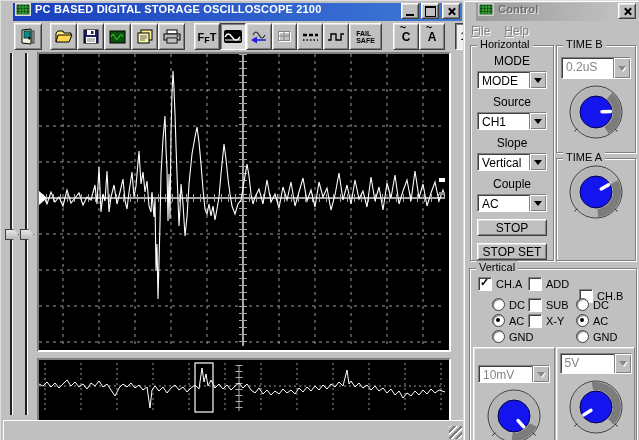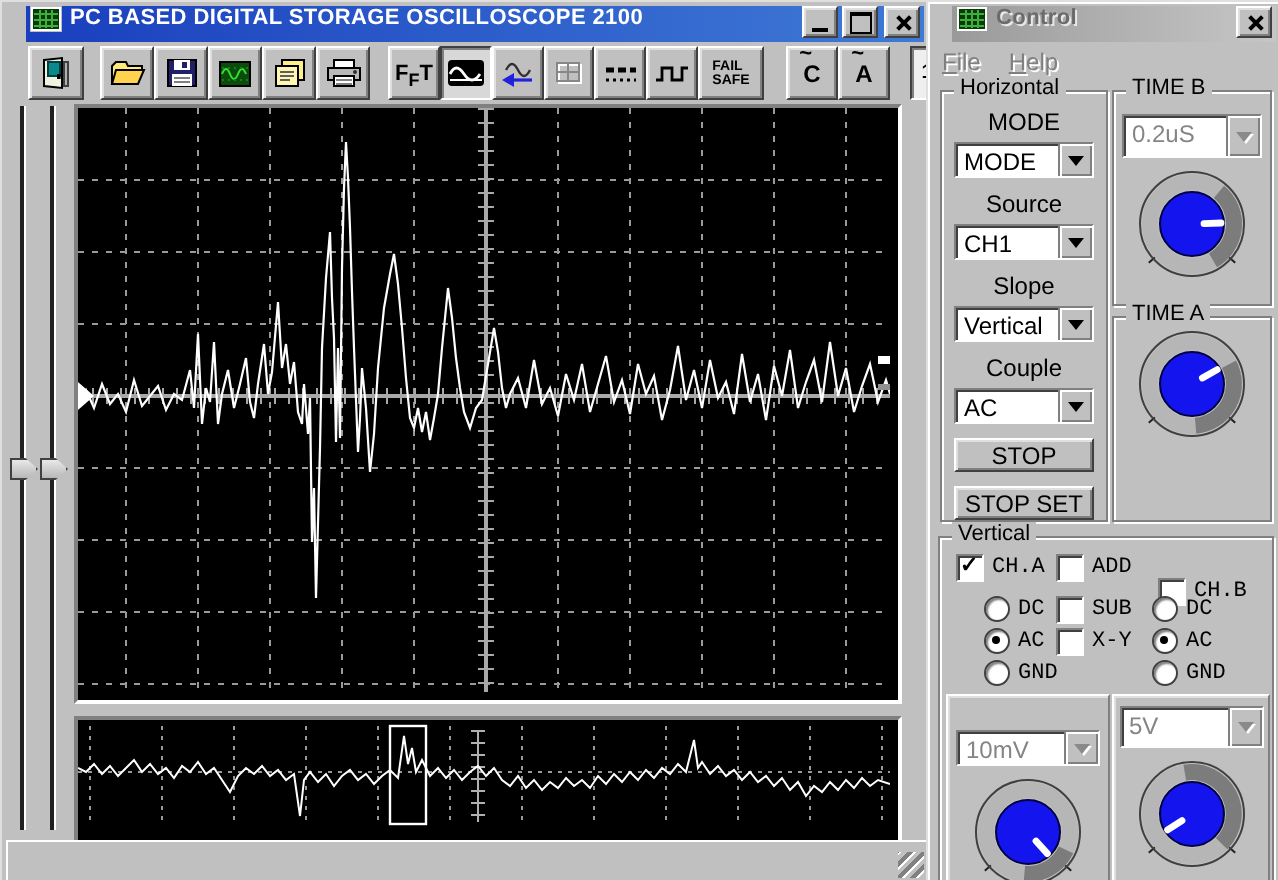--- a/index.html
+++ b/index.html
@@ -68,21 +68,21 @@
   .push-btn{width:68px;height:19px;display:flex;align-items:center;justify-content:center;font-size:12px;}
   .col-center{display:flex;flex-direction:column;align-items:center;}
   
   .check-row{position:absolute;display:flex;align-items:center;gap:4px;}
   .checkbox{width:12px;height:12px;background:#fff;border:1px solid;border-color:#808080 #ffffff #ffffff #808080;
     box-shadow:inset 1px 1px 0 #404040;position:relative;flex:none;}
   .checkbox.checked::after{content:"✓";position:absolute;left:1px;top:-2px;font-size:11px;font-weight:bold;color:#000;}
   .radio{width:11px;height:11px;border-radius:50%;background:#fff;border:1px solid #404040;
     box-shadow:inset 1px 1px 1px #808080;position:relative;flex:none;}
   .radio.checked::after{content:"";position:absolute;left:3px;top:3px;width:4px;height:4px;border-radius:50%;background:#000;}
-  .opt-label{font-size:11px;white-space:nowrap;font-family:Liberation Mono, monospace;}
+  .opt-label{font-size:11px;white-space:nowrap;}
   .subpanel{position:absolute;background:#c0c0c0;border:1px solid;border-color:#ffffff #808080 #808080 #ffffff;
     box-shadow:inset 1px 1px 0 #dfdfdf;}
   .knob{display:block;margin:2px auto 0;}
 </style>
 </head>
 <body>
 
 <div id="screen">
 
   <div id="main-window">

